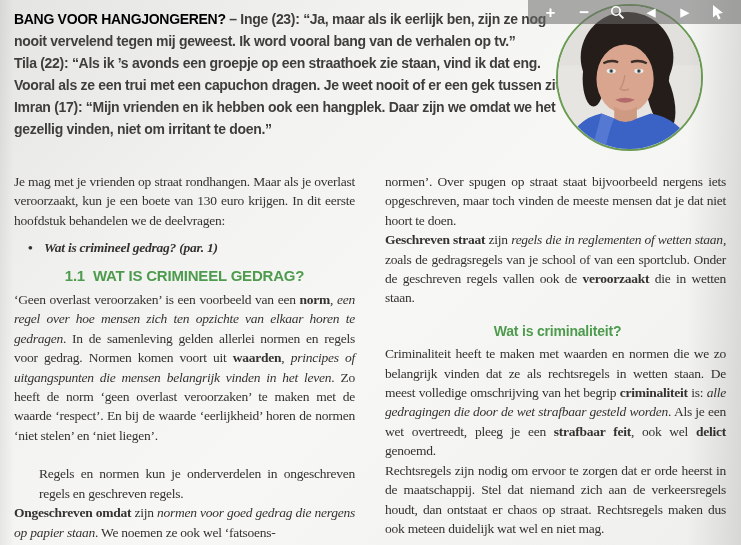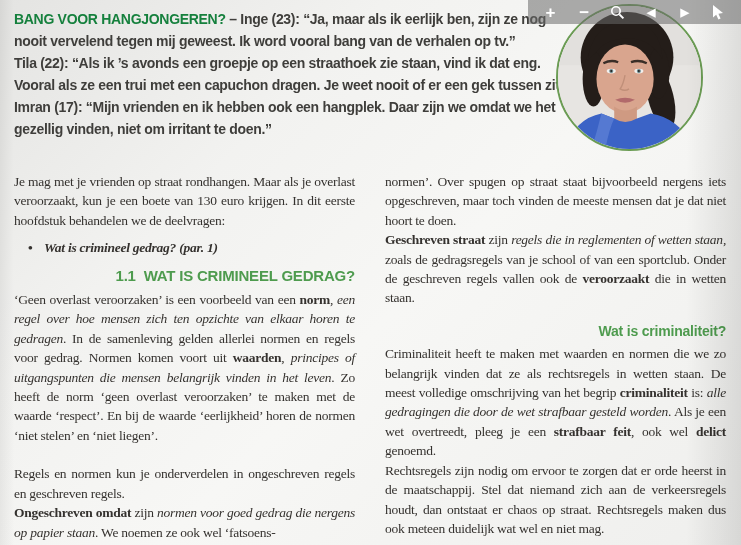--- a/index.html
+++ b/index.html
@@ -23,21 +23,21 @@
     pointer-events:none;
   }
   
   .intro{
     position:absolute;left:14px;top:8px;width:560px;
     font-family:"Liberation Sans", sans-serif;
     font-weight:bold;font-size:14px;line-height:22px;
     letter-spacing:-0.3px;color:#3f3e3b;
   }
   .intro p{margin:0;}
-  .r-g{color:#15803d;}
+  .r-g{color:#000000;}
   .r-b{font-weight:bold;}
   .r-i{font-style:italic;}
   
   .photo{
     position:absolute;left:556px;top:4px;width:143px;height:143px;
     border-radius:50%;border:2px solid #6b9c54;overflow:hidden;
     background:#e7e5e2;
   }
   .photo svg{display:block;width:100%;height:100%;}
   
@@ -58,34 +58,34 @@
   .columns{
     position:absolute;left:14px;top:172px;width:713px;
     display:flex;gap:30px;
   }
   .col{
     width:341px;
     font-size:13.5px;line-height:19.4px;letter-spacing:-0.25px;
     color:#35322f;text-align:justify;
   }
   .col p{margin:0;}
-  .col p.gap{margin-top:19px;}
+  .col p.gap{margin-top:19px;margin-left:25px;}
   ul.bullets{margin:8px;padding:0 0 0 6px;list-style:none;}
   ul.bullets li{
     font-weight:bold;font-style:italic;
     padding-left:16px;position:relative;
   }
   ul.bullets li::before{
     content:"\2022";position:absolute;left:0;top:0;
     font-style:normal;color:#35322f;
   }
   .h-green{
     font-family:"Liberation Sans", sans-serif;
     font-weight:bold;color:#4e9b4e;letter-spacing:-0.2px;
-    text-align:right;
+    text-align:center;
   }
   .h1-green{font-size:15px;margin:8px 0 5px 0;}
   .h2-green{font-size:14px;margin:14px 0 3px 4px;}
 </style>
 </head>
 <body>
 
 <div class="page-bg"></div>
 
 <div class="intro">

